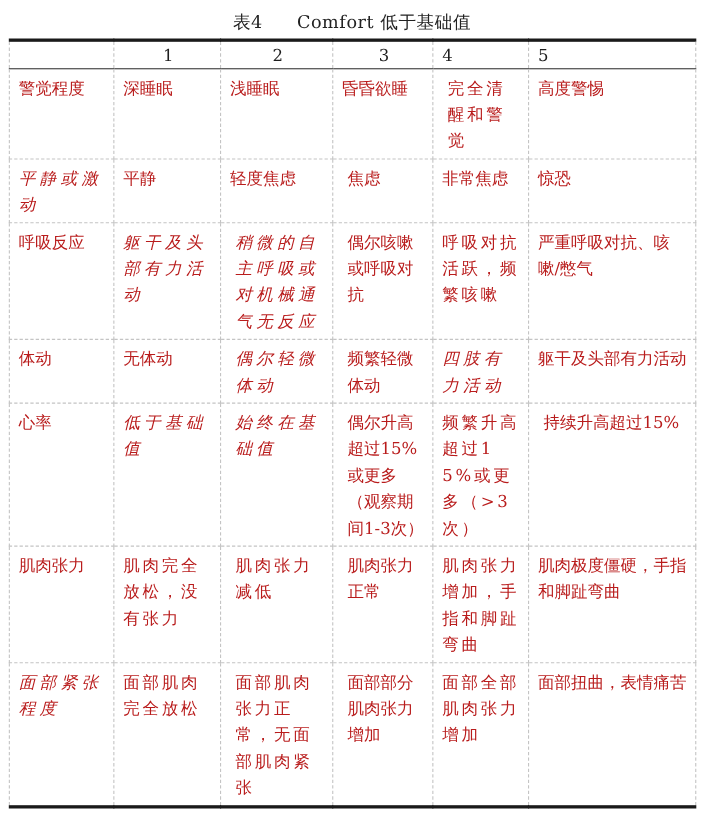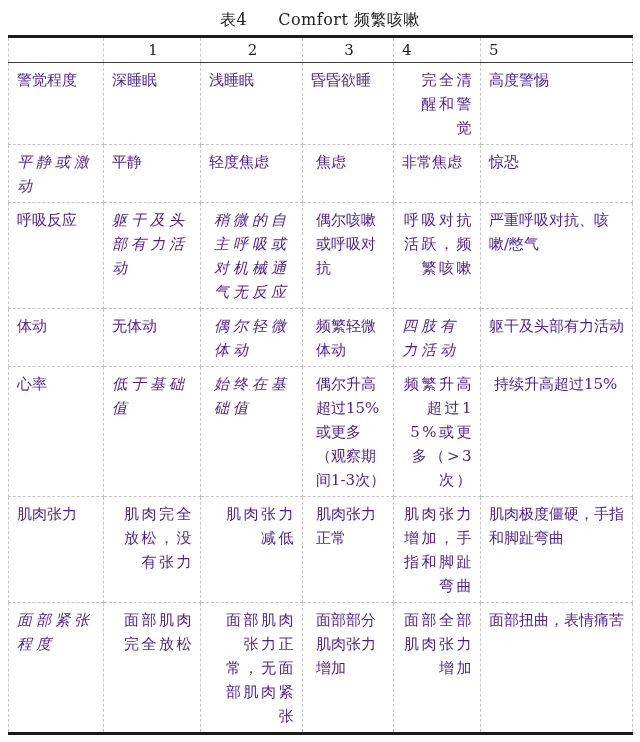--- a/index.html
+++ b/index.html
@@ -48,50 +48,50 @@
       border-left: 1px dashed #c4c4c4;
       border-right: 1px dashed #c4c4c4;
       border-bottom: 1px dashed #c4c4c4;
       vertical-align: top;
       font-size: 15px;
       line-height: 24px;
       font-weight: normal;
       text-align: left;
       padding: 5px 6px 4px 8px;
       word-break: break-all;
-      color: #4c1d95;
+      color: #b91c1c;
     }
     table.comfort thead th {
       border-bottom: 1.5px solid #3a3a3a;
       padding-top: 1px;
       padding-bottom: 0px;
       height: 23px;
       line-height: 23px;
       font-size: 15px;
       color: #1e1e1e;
     }
     table.comfort thead th.center { text-align: center; }
     table.comfort td.center { text-align: left; }
     table.comfort td.indent { padding-left: 13px; }
     table.comfort td.spaced { letter-spacing: 4px; font-style: italic; }
-    table.comfort td.spaced2 { letter-spacing: 2.5px; text-align: right; }
+    table.comfort td.spaced2 { letter-spacing: 2.5px; }
     tr.r0 td { height: 35px; }
     tr.r1 td { height: 47px; }
     tr.r2 td { height: 88px; }
     tr.r3 td { height: 37px; }
     tr.r4 td { height: 104px; }
     tr.r5 td { height: 100px; }
     tr.r6 td { height: 95px; }
     tr.r7 td { height: 88px; }
   </style>
 </head>
 <body>
 
 <div class="caption">
-  <span class="num">表4</span><span>Comfort 频繁咳嗽</span>
+  <span class="num">表4</span><span>Comfort 低于基础值</span>
 </div>
 
 <table class="comfort">
   <colgroup>
     <col class="c0">
       <col class="c1">
       <col class="c2">
       <col class="c3">
       <col class="c4">
       <col class="c5">

